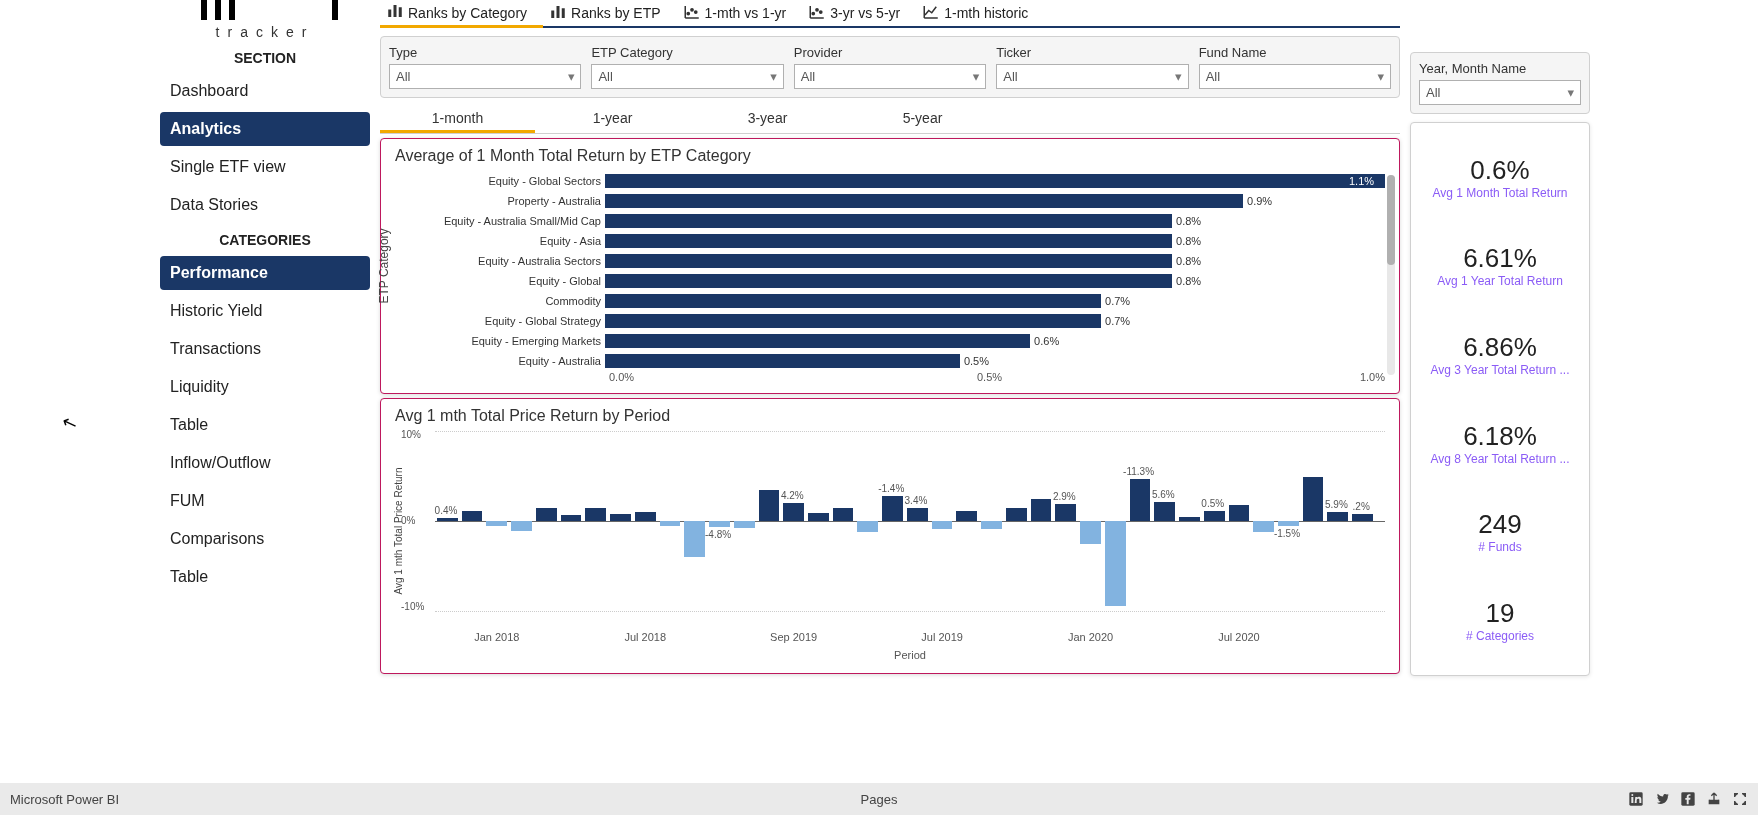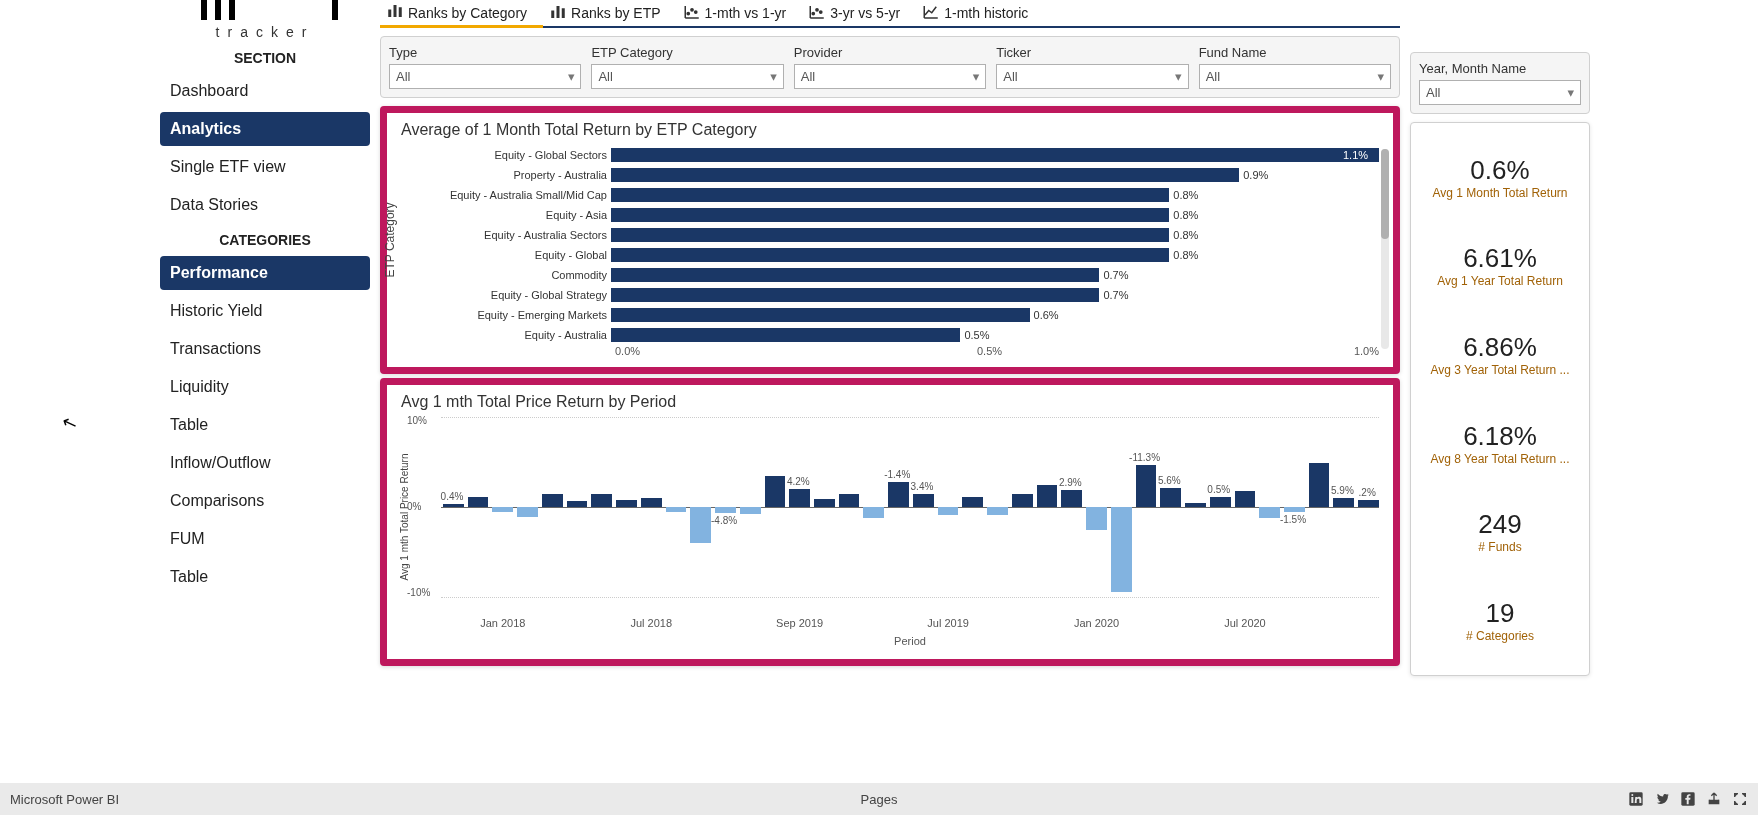--- a/index.html
+++ b/index.html
@@ -18,21 +18,21 @@
   .tabbar-item.active { border-bottom: 3px solid #f2a800; margin-bottom: -2px; }
   .tabbar-item svg { width: 18px; height: 18px; }
   .filters { display: flex; gap: 10px; padding: 8px 8px; border: 1px solid #d0d0d0; border-radius: 4px; margin: 8px 0; background: #f5f5f5; }
   .filter { flex: 1; display: flex; flex-direction: column; }
   .filter-label { font-size: 13px; color: #333; margin-bottom: 4px; }
   .filter-sel { border: 1px solid #b0b0b0; background: #fff; padding: 4px 22px 4px 6px; font-size: 13px; color: #555; position: relative; cursor: pointer; }
   .filter-sel::after { content: "▾"; position: absolute; right: 6px; top: 4px; color: #777; }
   .period-tabs { display: flex; border-bottom: 1px solid #cfcfcf; }
   .period-tab { flex: 0 0 155px; text-align: center; padding: 4px 0; font-size: 14px; color: #333; cursor: pointer; }
   .period-tab.active { border-bottom: 3px solid #f2a800; font-weight: 500; }
-  .card { border: 7px solid #be185d; border-radius: 4px; box-shadow: 0 1px 4px rgba(0,0,0,0.15); background: #fff; margin-top: 4px; padding: 8px 14px 10px; position: relative; }
+  .card { border: 1px solid #be185d; border-radius: 4px; box-shadow: 0 1px 4px rgba(0,0,0,0.15); background: #fff; margin-top: 4px; padding: 8px 14px 10px; position: relative; }
   .card-title { font-size: 16px; color: #333; margin-bottom: 6px; }
   .hbars { position: relative; }
   .hbar-row { display: flex; align-items: center; height: 20px; }
   .hbar-label { width: 210px; text-align: right; font-size: 11px; color: #333; padding-right: 4px; }
   .hbar-track { flex: 1; display: flex; align-items: center; }
   .hbar-bar { height: 14px; background: #1a3766; }
   .hbar-val { font-size: 11px; color: #333; margin-left: 4px; }
   .hbar-row.first .hbar-val { color: #fff; margin-left: -36px; z-index: 2; }
   .ylabel { position: absolute; left: -4px; top: 50%; transform-origin: left top; transform: rotate(-90deg) translateX(-50%); font-size: 12px; color: #444; }
   .xaxis { display: flex; padding-left: 214px; font-size: 11px; color: #555; }
@@ -53,21 +53,21 @@
   .xaxis2-wrap { position: relative; height: 32px; margin-left: 40px; }
   .xaxis2 { position: absolute; top: 0; left: 0; right: 0; }
   .xtick2 { position: absolute; font-size: 11px; color: #555; transform: translateX(-50%); }
   .xaxis2-label { position: absolute; top: 18px; width: 100%; text-align: center; font-size: 11px; color: #555; }
   .ylabel2 { position: absolute; left: -2px; top: 50%; transform-origin: left top; transform: rotate(-90deg) translateX(-50%); font-size: 10px; color: #444; white-space: nowrap;}
   .kpi-strip { position: absolute; left: 1410px; top: 0; width: 180px; height: 695px; }
   .ym-filter { border: 1px solid #d0d0d0; border-radius: 4px; padding: 8px; background: #f5f5f5; margin-top: 52px;}
   .kpi-card { border: 1px solid #d0d0d0; border-radius: 4px; background: #fff; box-shadow: 0 1px 4px rgba(0,0,0,0.1); margin-top: 8px; padding: 10px 4px; height: 554px; display: flex; flex-direction: column; justify-content: space-around; }
   .kpi { text-align: center; }
   .kpi-v { font-size: 26px; font-weight: 500; color: #222; }
-  .kpi-l { font-size: 12px; color: #a16207; white-space: nowrap; overflow: hidden; text-overflow: ellipsis; }
+  .kpi-l { font-size: 12px; color: #8b5cf6; white-space: nowrap; overflow: hidden; text-overflow: ellipsis; }
   .footer { position: absolute; left: 0; right: 0; bottom: 0; height: 32px; background: #eaeaea; display: flex; align-items: center; padding: 0 10px; font-size: 13px; color: #444; }
   .footer-center { position: absolute; left: 50%; transform: translateX(-50%); }
   .footer-right { position: absolute; right: 10px; display: flex; gap: 10px; align-items: center; }
   .footer-right svg { width: 16px; height: 16px; fill: #444; cursor: pointer; }
   .cursor-ptr { position: absolute; left: 62px; top: 412px; font-size: 18px; color: #000; transform: rotate(-20deg); }
 </style>
 </head>
 <body>
 
 <div class="sidebar">
@@ -88,22 +88,22 @@
       <div class="nav-item">Data Stories</div>
     </div>
   <div class="section-h">CATEGORIES</div>
   <div id="nav-cat">
       <div class="nav-item active">Performance</div>
       <div class="nav-item">Historic Yield</div>
       <div class="nav-item">Transactions</div>
       <div class="nav-item">Liquidity</div>
       <div class="nav-item">Table</div>
       <div class="nav-item">Inflow/Outflow</div>
+      <div class="nav-item">FUM</div>
       <div class="nav-item">Comparisons</div>
-      <div class="nav-item">FUM</div>
       <div class="nav-item">Table</div>
     </div>
 </div>
 
 <div class="cursor-ptr">↖</div>
 
 <div class="main">
   <div class="tabbar" id="tabbar">
       <div class="tabbar-item active">
         <span><svg viewBox="0 0 24 24" fill="#333">
@@ -163,20 +163,26 @@
       <div class="filter">
         <div class="filter-label">Ticker</div>
         <div class="filter-sel">All</div>
       </div>
       <div class="filter">
         <div class="filter-label">Fund Name</div>
         <div class="filter-sel">All</div>
       </div>
     </div>
 
+  <div class="period-tabs" id="ptabs">
+      <div class="period-tab active">1-month</div>
+      <div class="period-tab">1-year</div>
+      <div class="period-tab">3-year</div>
+      <div class="period-tab">5-year</div>
+    </div>
 
   <div class="card">
     <div class="card-title">Average of 1 Month Total Return by ETP Category</div>
     <div class="ylabel">ETP Category</div>
     <div class="hbars" id="hbars">
         <div class="hbar-row first">
           <div class="hbar-label">Equity - Global Sectors</div>
           <div class="hbar-track">
             <div class="hbar-bar" style="width:100.0%"></div>
             <div class="hbar-val">1.1%</div>

